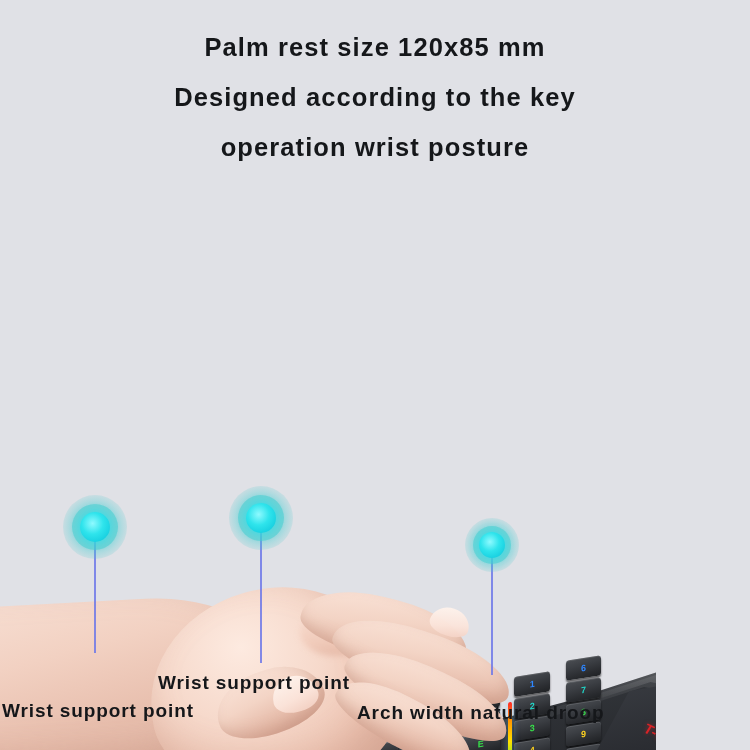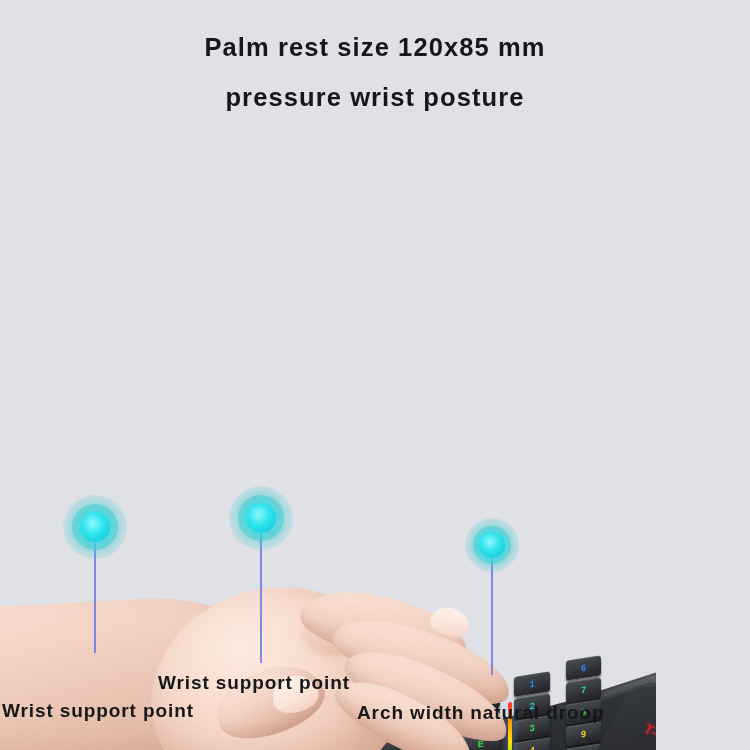--- a/index.html
+++ b/index.html
@@ -157,21 +157,22 @@
     white-space:nowrap;
   }
 </style>
 </head>
 <body>
 
 <div id="stage">
 
   <div class="headline">
     <div class="line">Palm rest size 120x85 mm</div>
-    <div class="line">pressure wrist posture</div>
+    <div class="line">Designed according to the key</div>
+    <div class="line">operation wrist posture</div>
   </div>
 
   <div class="scene">
 
     <div class="cable2"></div>
     <div class="cable"></div>
 
     <div class="device">
       <div class="body-base"></div>
       <div class="body-top"></div>

